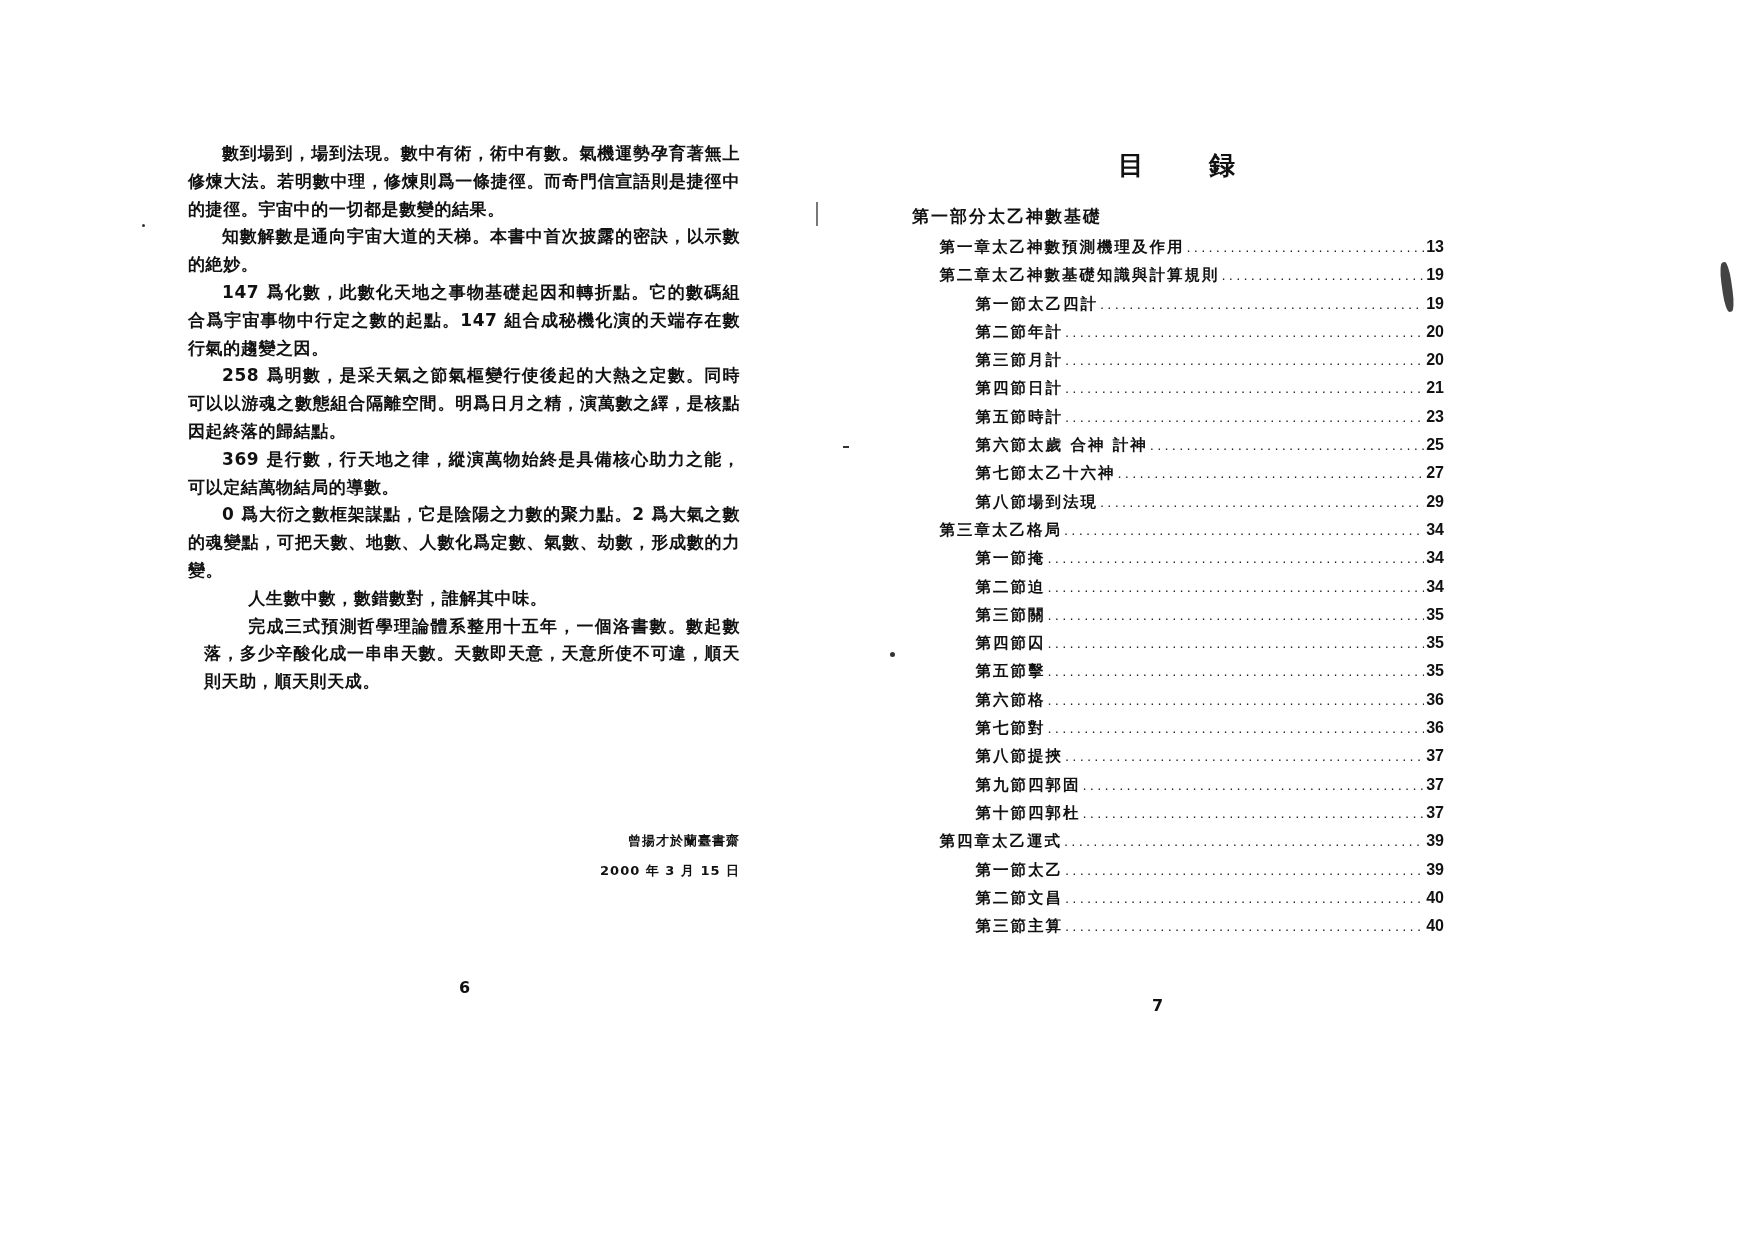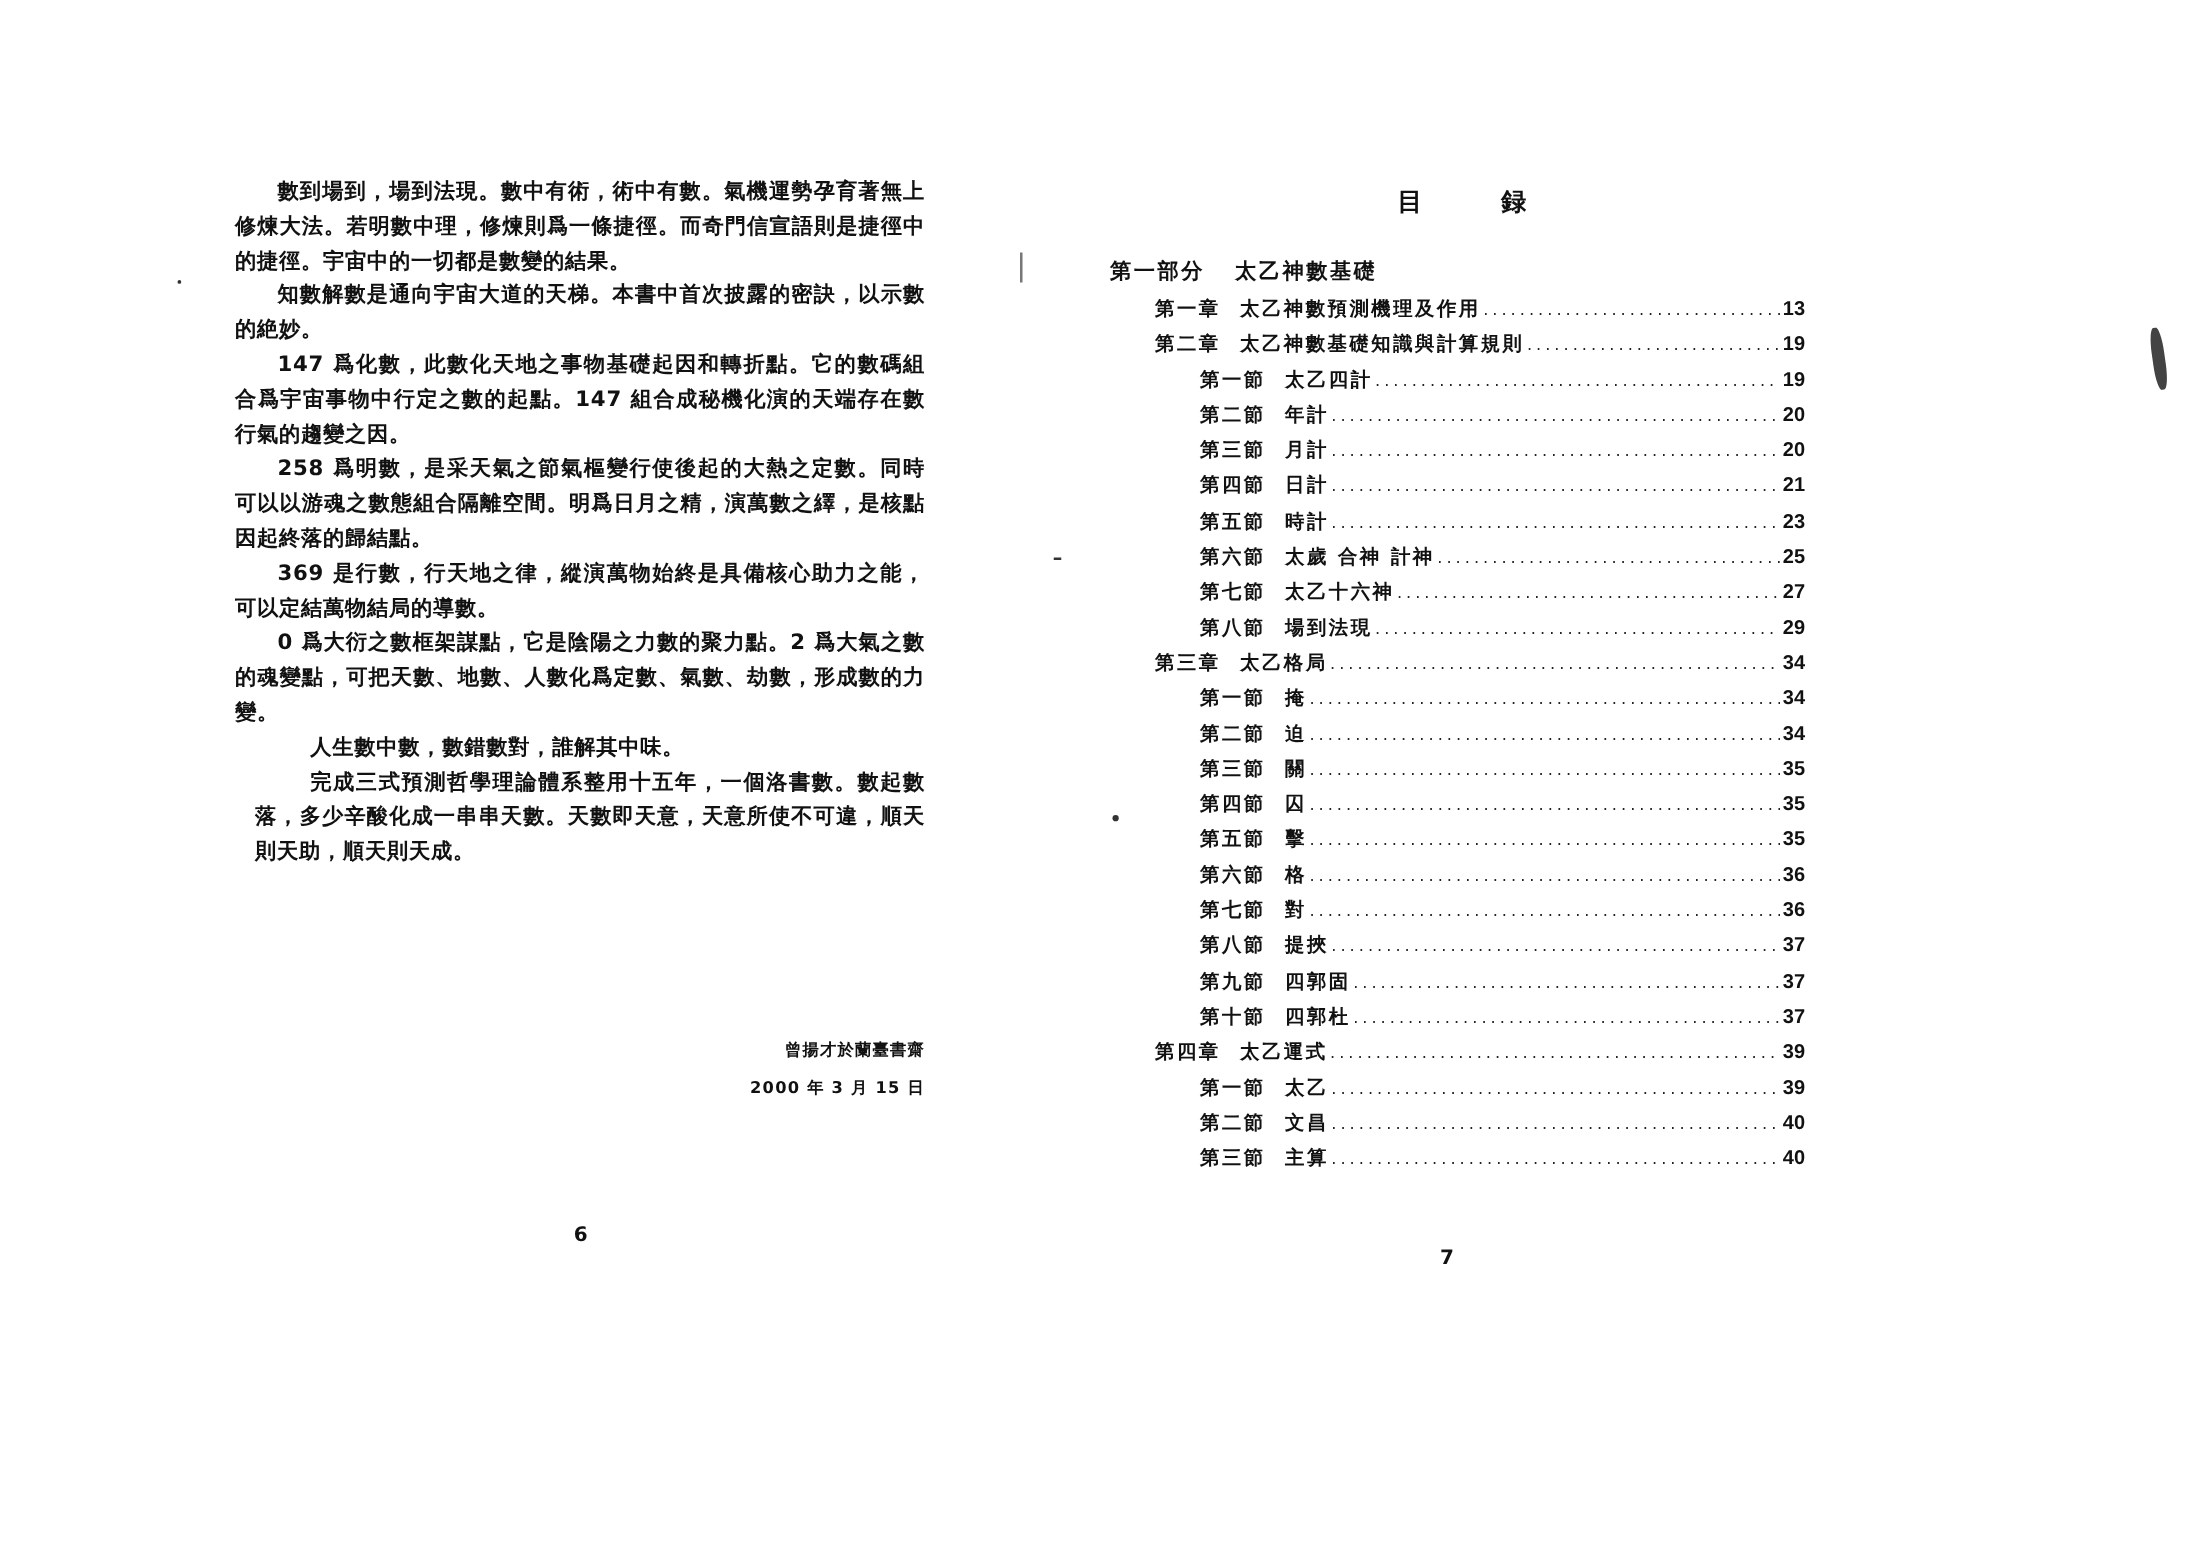--- a/index.html
+++ b/index.html
@@ -20,27 +20,27 @@
 
   .signature {
     position: absolute; left: 560px; top: 826px; width: 180px; text-align: right;
     font-size: 13px; font-weight: bold; line-height: 30px; letter-spacing: 1px;
   }
   .page-num { position: absolute; font-size: 16px; font-weight: bold; }
   .pn-left { left: 459px; top: 978px; }
   .pn-right { left: 1152px; top: 996px; }
 
   .toc-title {
-    position: absolute; left: 1118px; top: 148px; font-size: 20px; font-weight: bold;
+    position: absolute; left: 1118px; top: 148px; font-size: 26px; font-weight: bold;
     letter-spacing: 28px;
   }
   .toc-list { position: absolute; left: 888px; top: 205px; width: 556px; }
   .toc-row {
     position: relative; display: flex; align-items: baseline; height: 28.3px;
-    font-size: 15.5px; font-weight: bold; white-space: nowrap;
+    font-size: 15.5px; font-weight: bold; white-space: nowrap; text-align: right;
   }
   .toc-row.part { font-size: 17px; height: 32px; }
   .toc-row.lvl-chapter { padding-left: 36px; }
   .toc-row.lvl-section { padding-left: 72px; }
   .toc-row .num { display: inline-block; min-width: 68px; letter-spacing: 2px; }
   .toc-row.part .num { min-width: 100px; }
   .toc-row .ttl { letter-spacing: 2px; }
   .toc-row .dots {
     flex: 1; overflow: hidden; margin: 0 2px; font-weight: normal; letter-spacing: 3.2px;
     color: #222; font-size: 13px;

